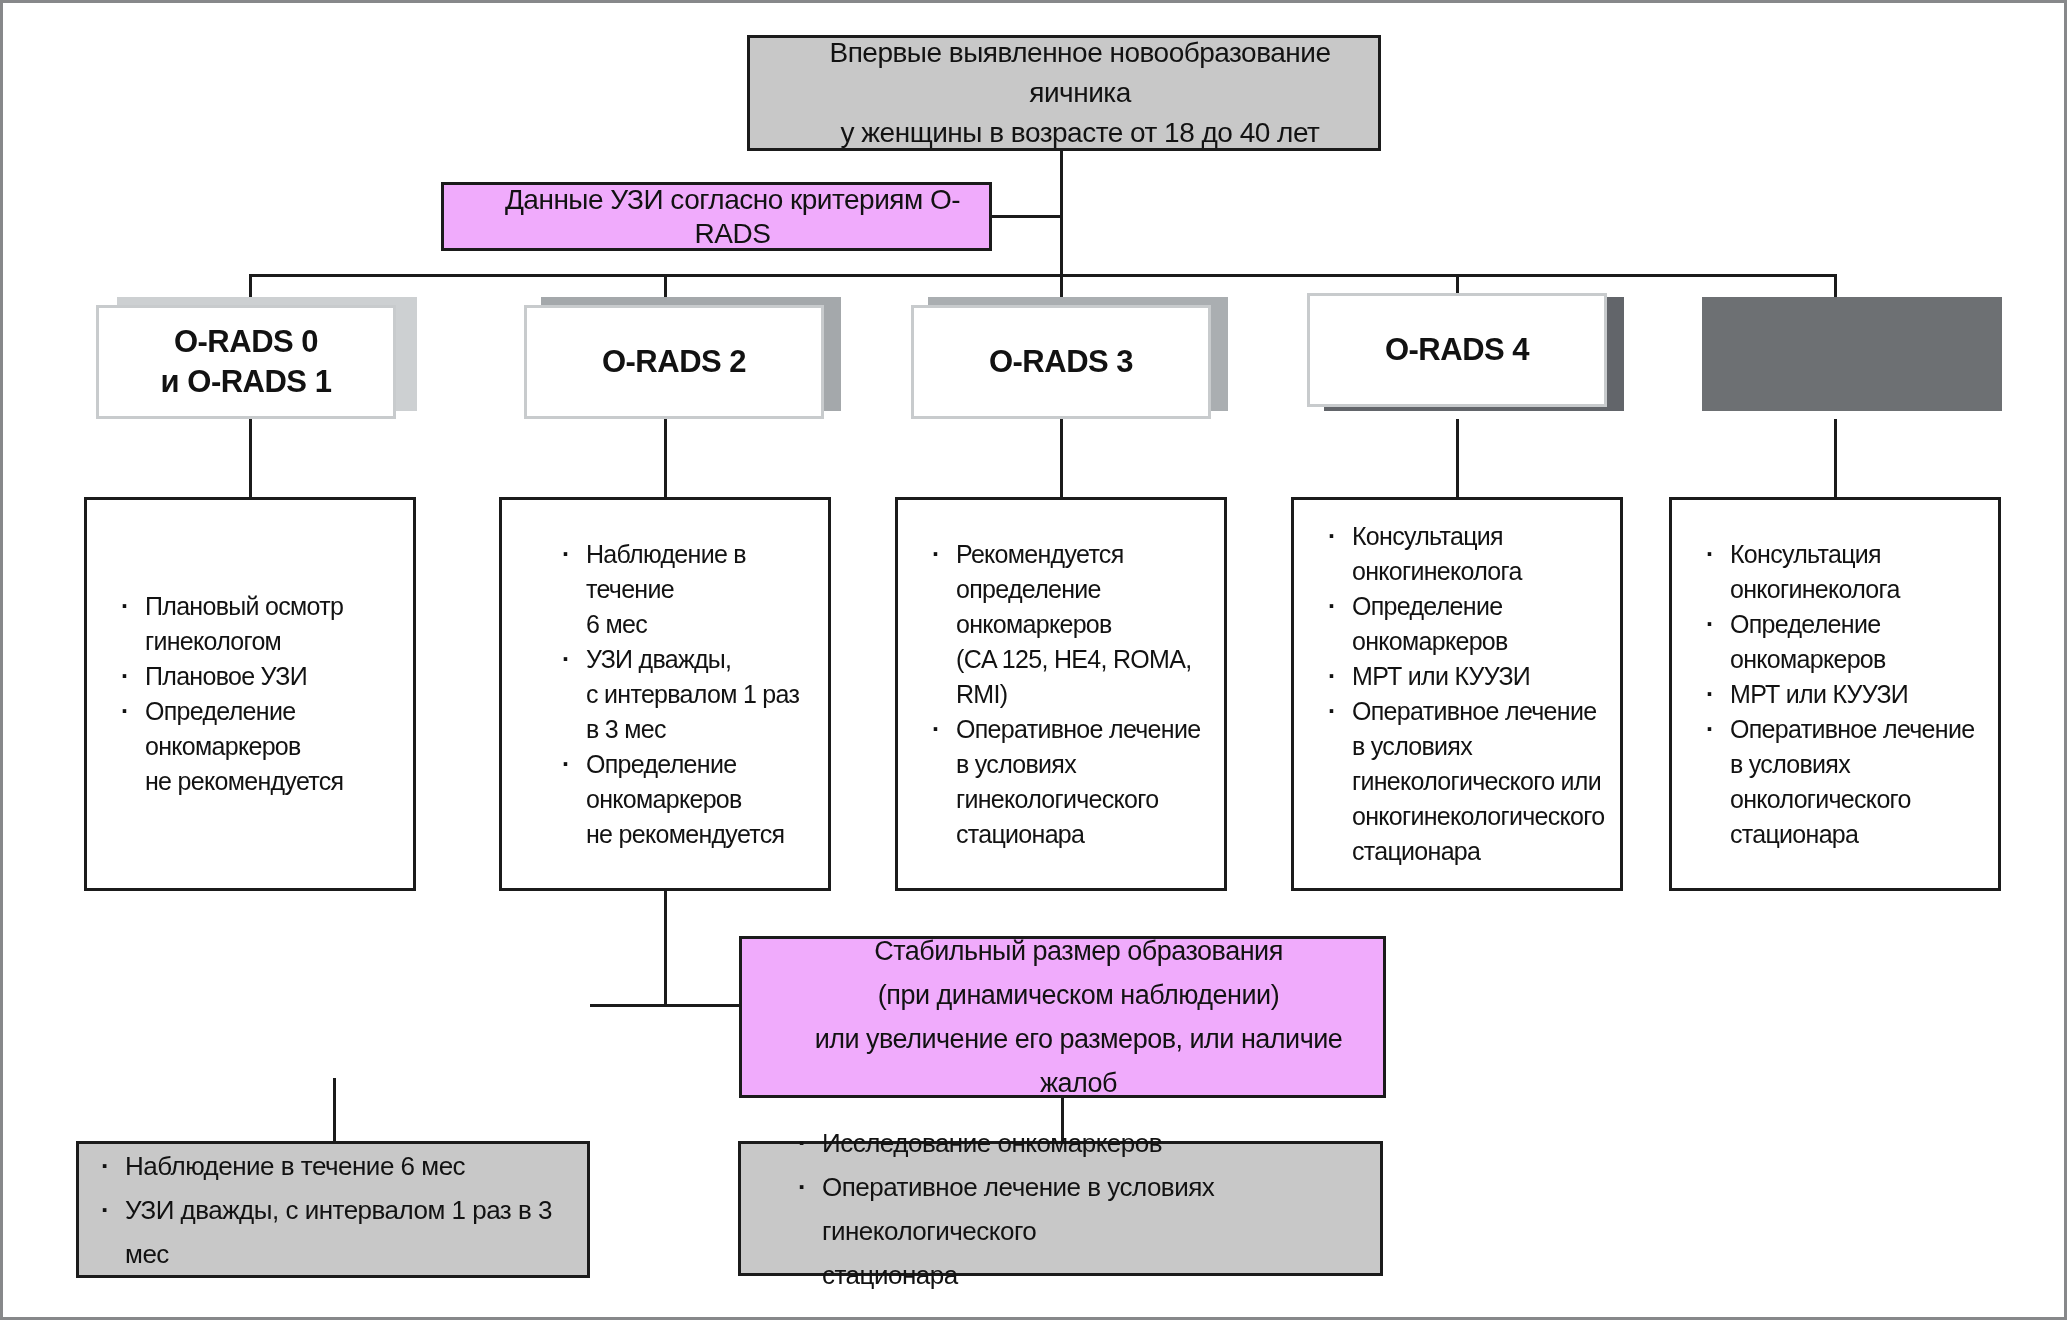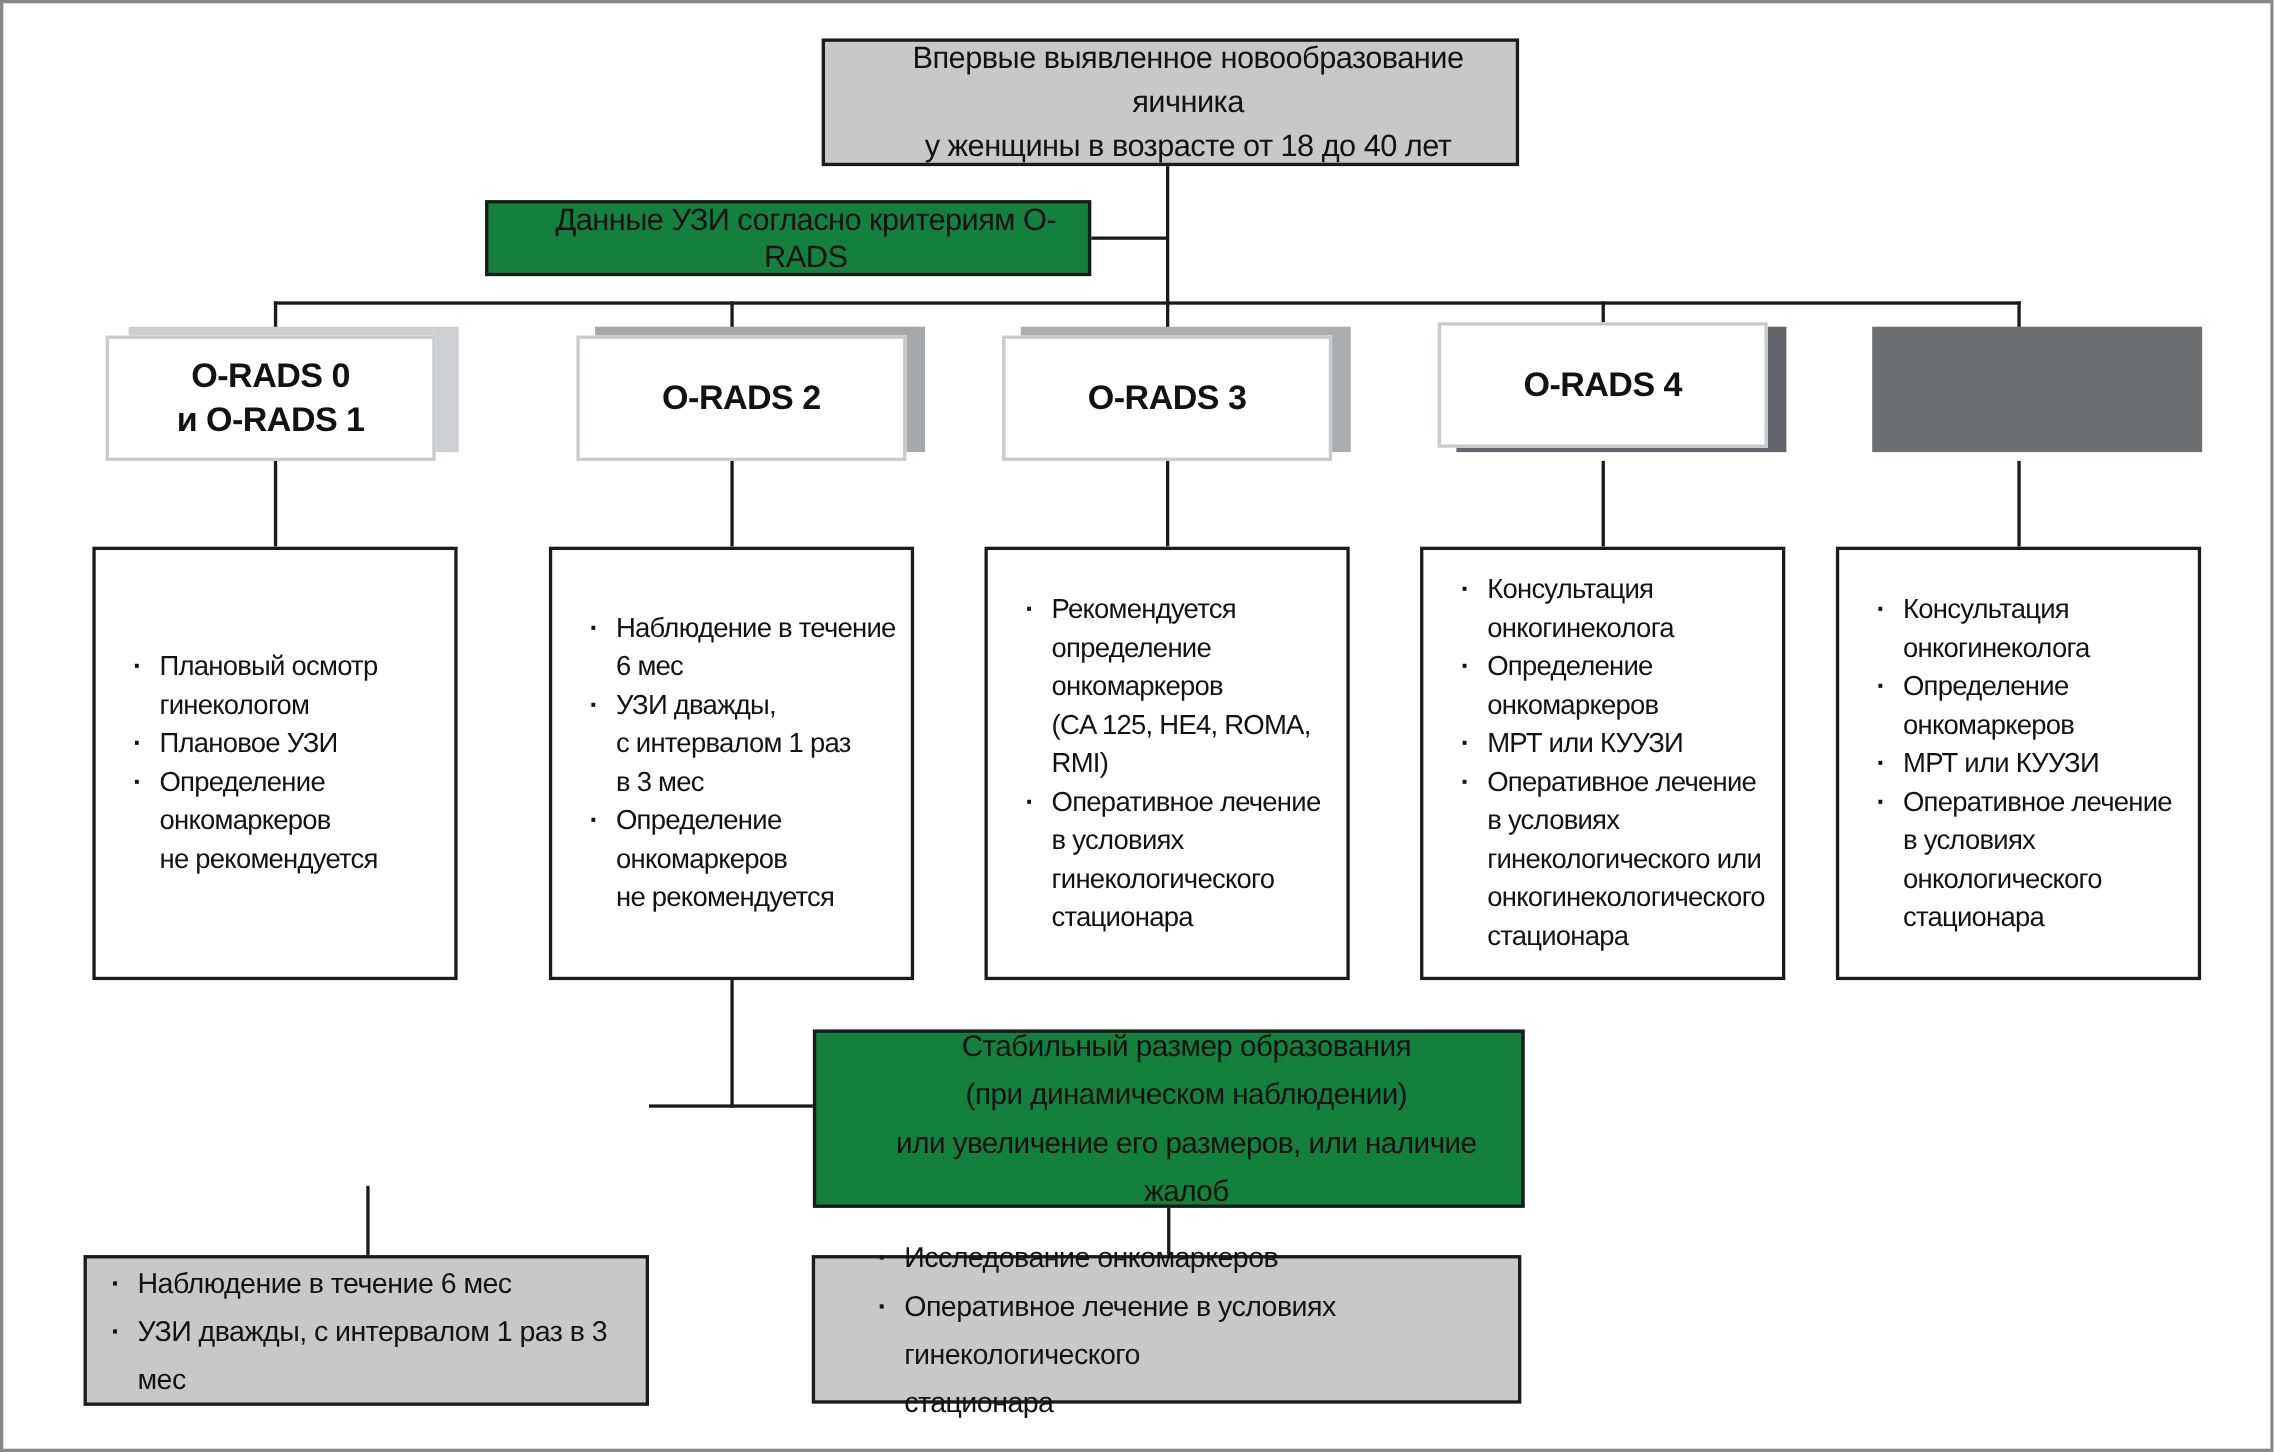--- a/index.html
+++ b/index.html
@@ -12,21 +12,21 @@
     font-family:"Liberation Sans","DejaVu Sans",sans-serif;
     color:#121212;
     overflow:hidden;
   }
   .line{position:absolute;background:#1b1b1b;}
   .box{
     position:absolute;box-sizing:border-box;
     display:flex;align-items:center;
     text-align:center;white-space:pre-line;padding-left:32px;
   }
-  .black-border{border:3px solid #1b1b1b;background:#15803d;}
+  .black-border{border:3px solid #1b1b1b;background:#f0abfc;}
   .gray-fill{border:3px solid #1b1b1b;}
   .title-box{font-size:28px;line-height:40px;letter-spacing:-0.5px;}
   .uzi-box{font-size:28px;line-height:34px;letter-spacing:-0.5px;}
   .header-shadow{position:absolute;width:300px;height:114px;}
   .header-box{
     position:absolute;box-sizing:border-box;
     width:300px;height:114px;
     background:#ffffff;border:3px solid #c8cbcd;
     display:flex;align-items:center;justify-content:center;
     font-weight:bold;font-size:31px;line-height:40px;
@@ -122,21 +122,21 @@
     <ul class="bullets">
       <li>Плановый осмотр
 гинекологом</li>
       <li>Плановое УЗИ</li>
       <li>Определение
 онкомаркеров
 не рекомендуется</li>
     </ul>
   </div>
 
-  <div class="detail-box" style="left:496px;">
+  <div class="detail-box" style="left:496px;padding-left:26px;">
     <ul class="bullets">
       <li>Наблюдение в течение
 6 мес</li>
       <li>УЗИ дважды,
 с интервалом 1 раз
 в 3 мес</li>
       <li>Определение
 онкомаркеров
 не рекомендуется</li>
     </ul>

